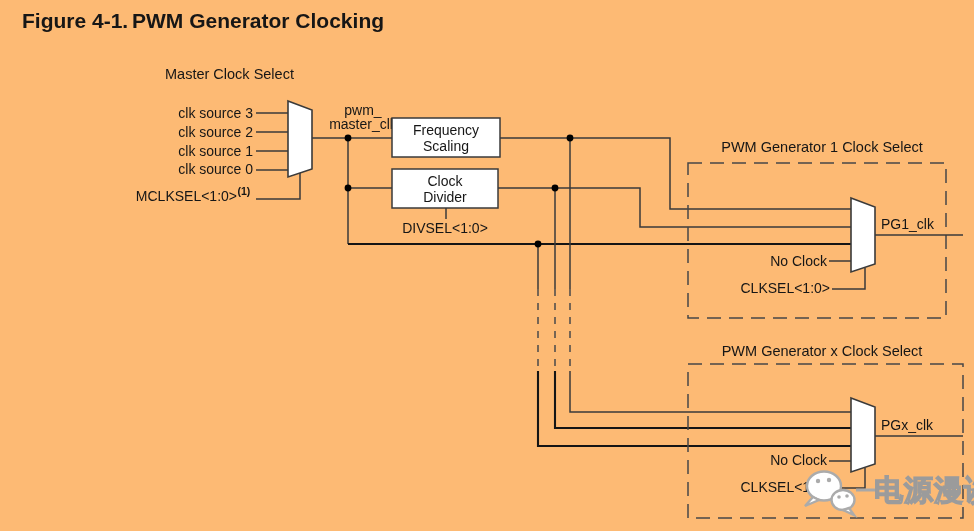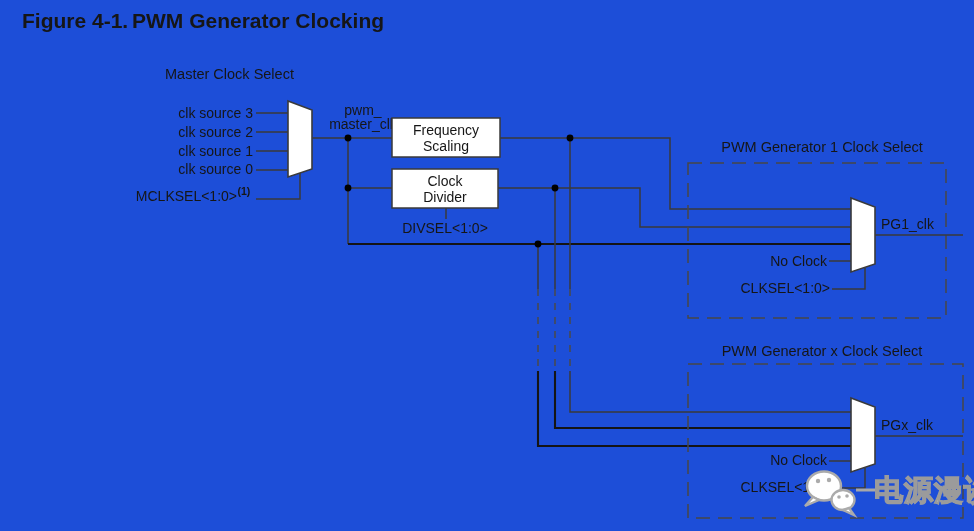--- a/index.html
+++ b/index.html
@@ -1,19 +1,19 @@
 <!DOCTYPE html>
 <html><head>
 <meta charset="utf-8">
 <style>
   html,body{margin:0;padding:0;background:#ffffff;}
   .stage{
     position:relative;
     width:974px;height:531px;
-    background:#1d4ed8;
+    background:#fdba74;
     font-family:"Liberation Sans", sans-serif;
     overflow:hidden;
   }
   svg text{
     font-family:"Liberation Sans", sans-serif;
     fill:#161616;
   }
   .lbl{font-size:14px;}
   .boxlbl{font-size:14px;}
   .sectitle{font-size:14.5px;}

